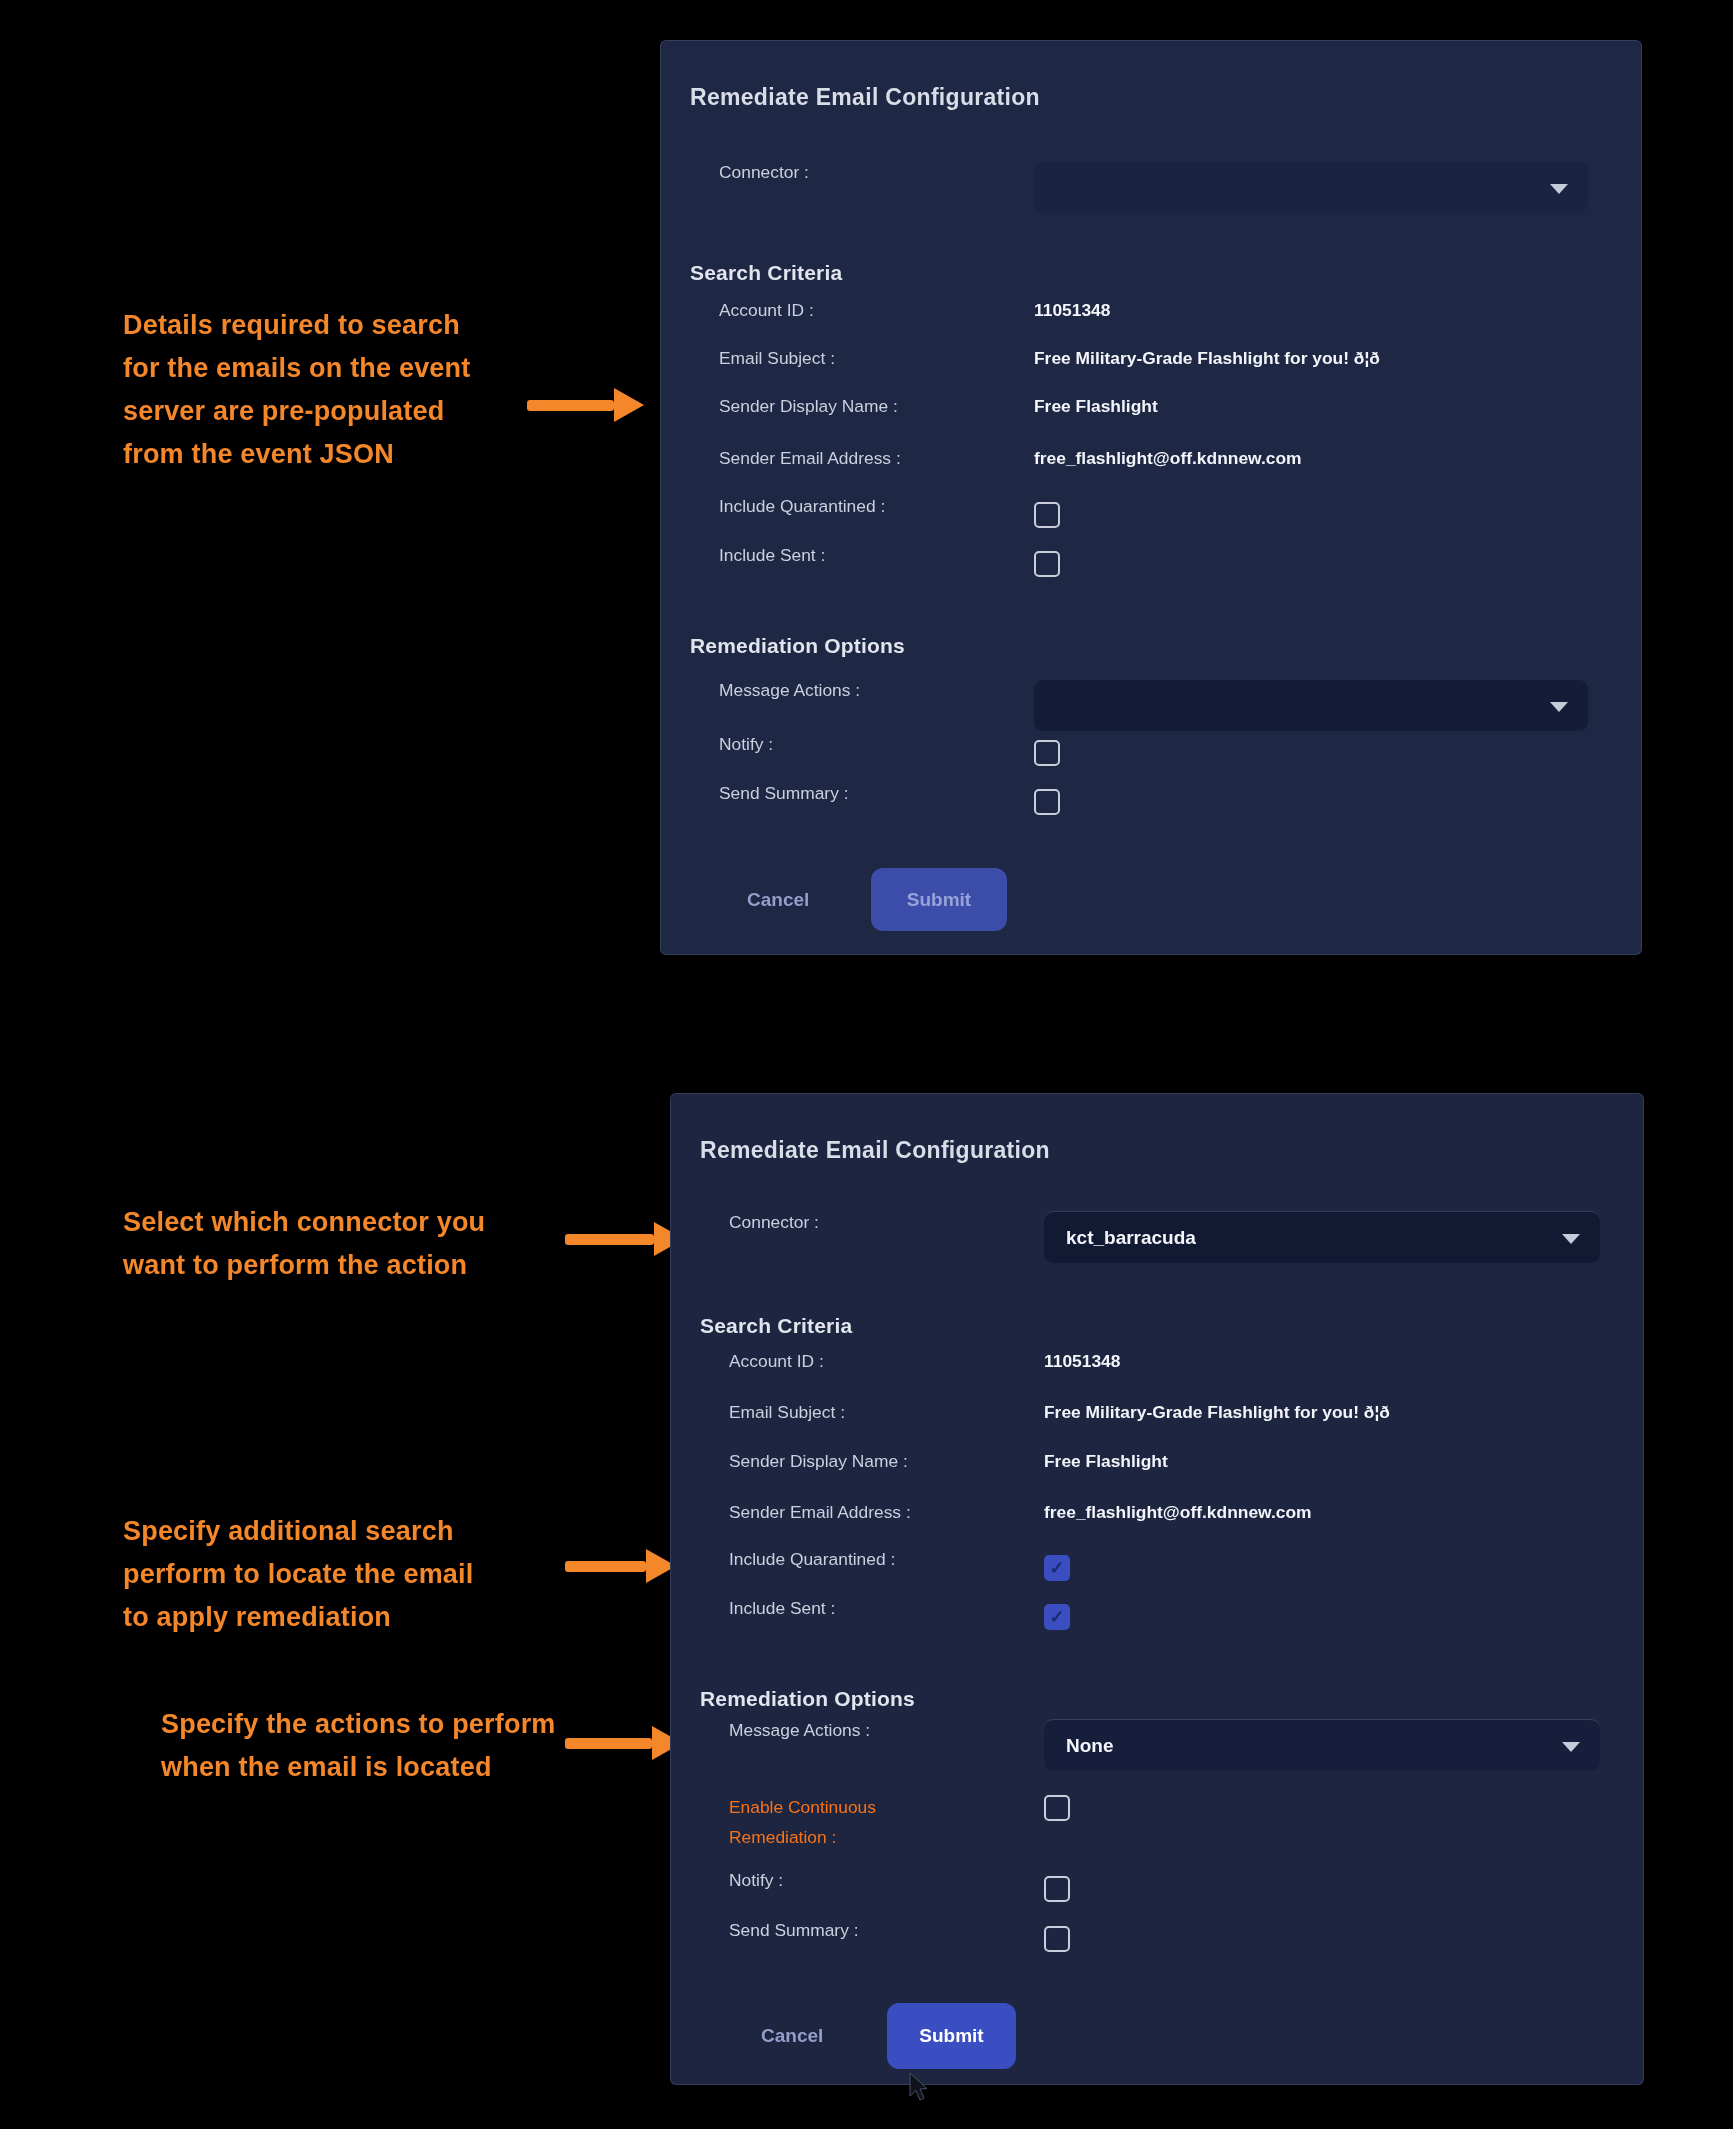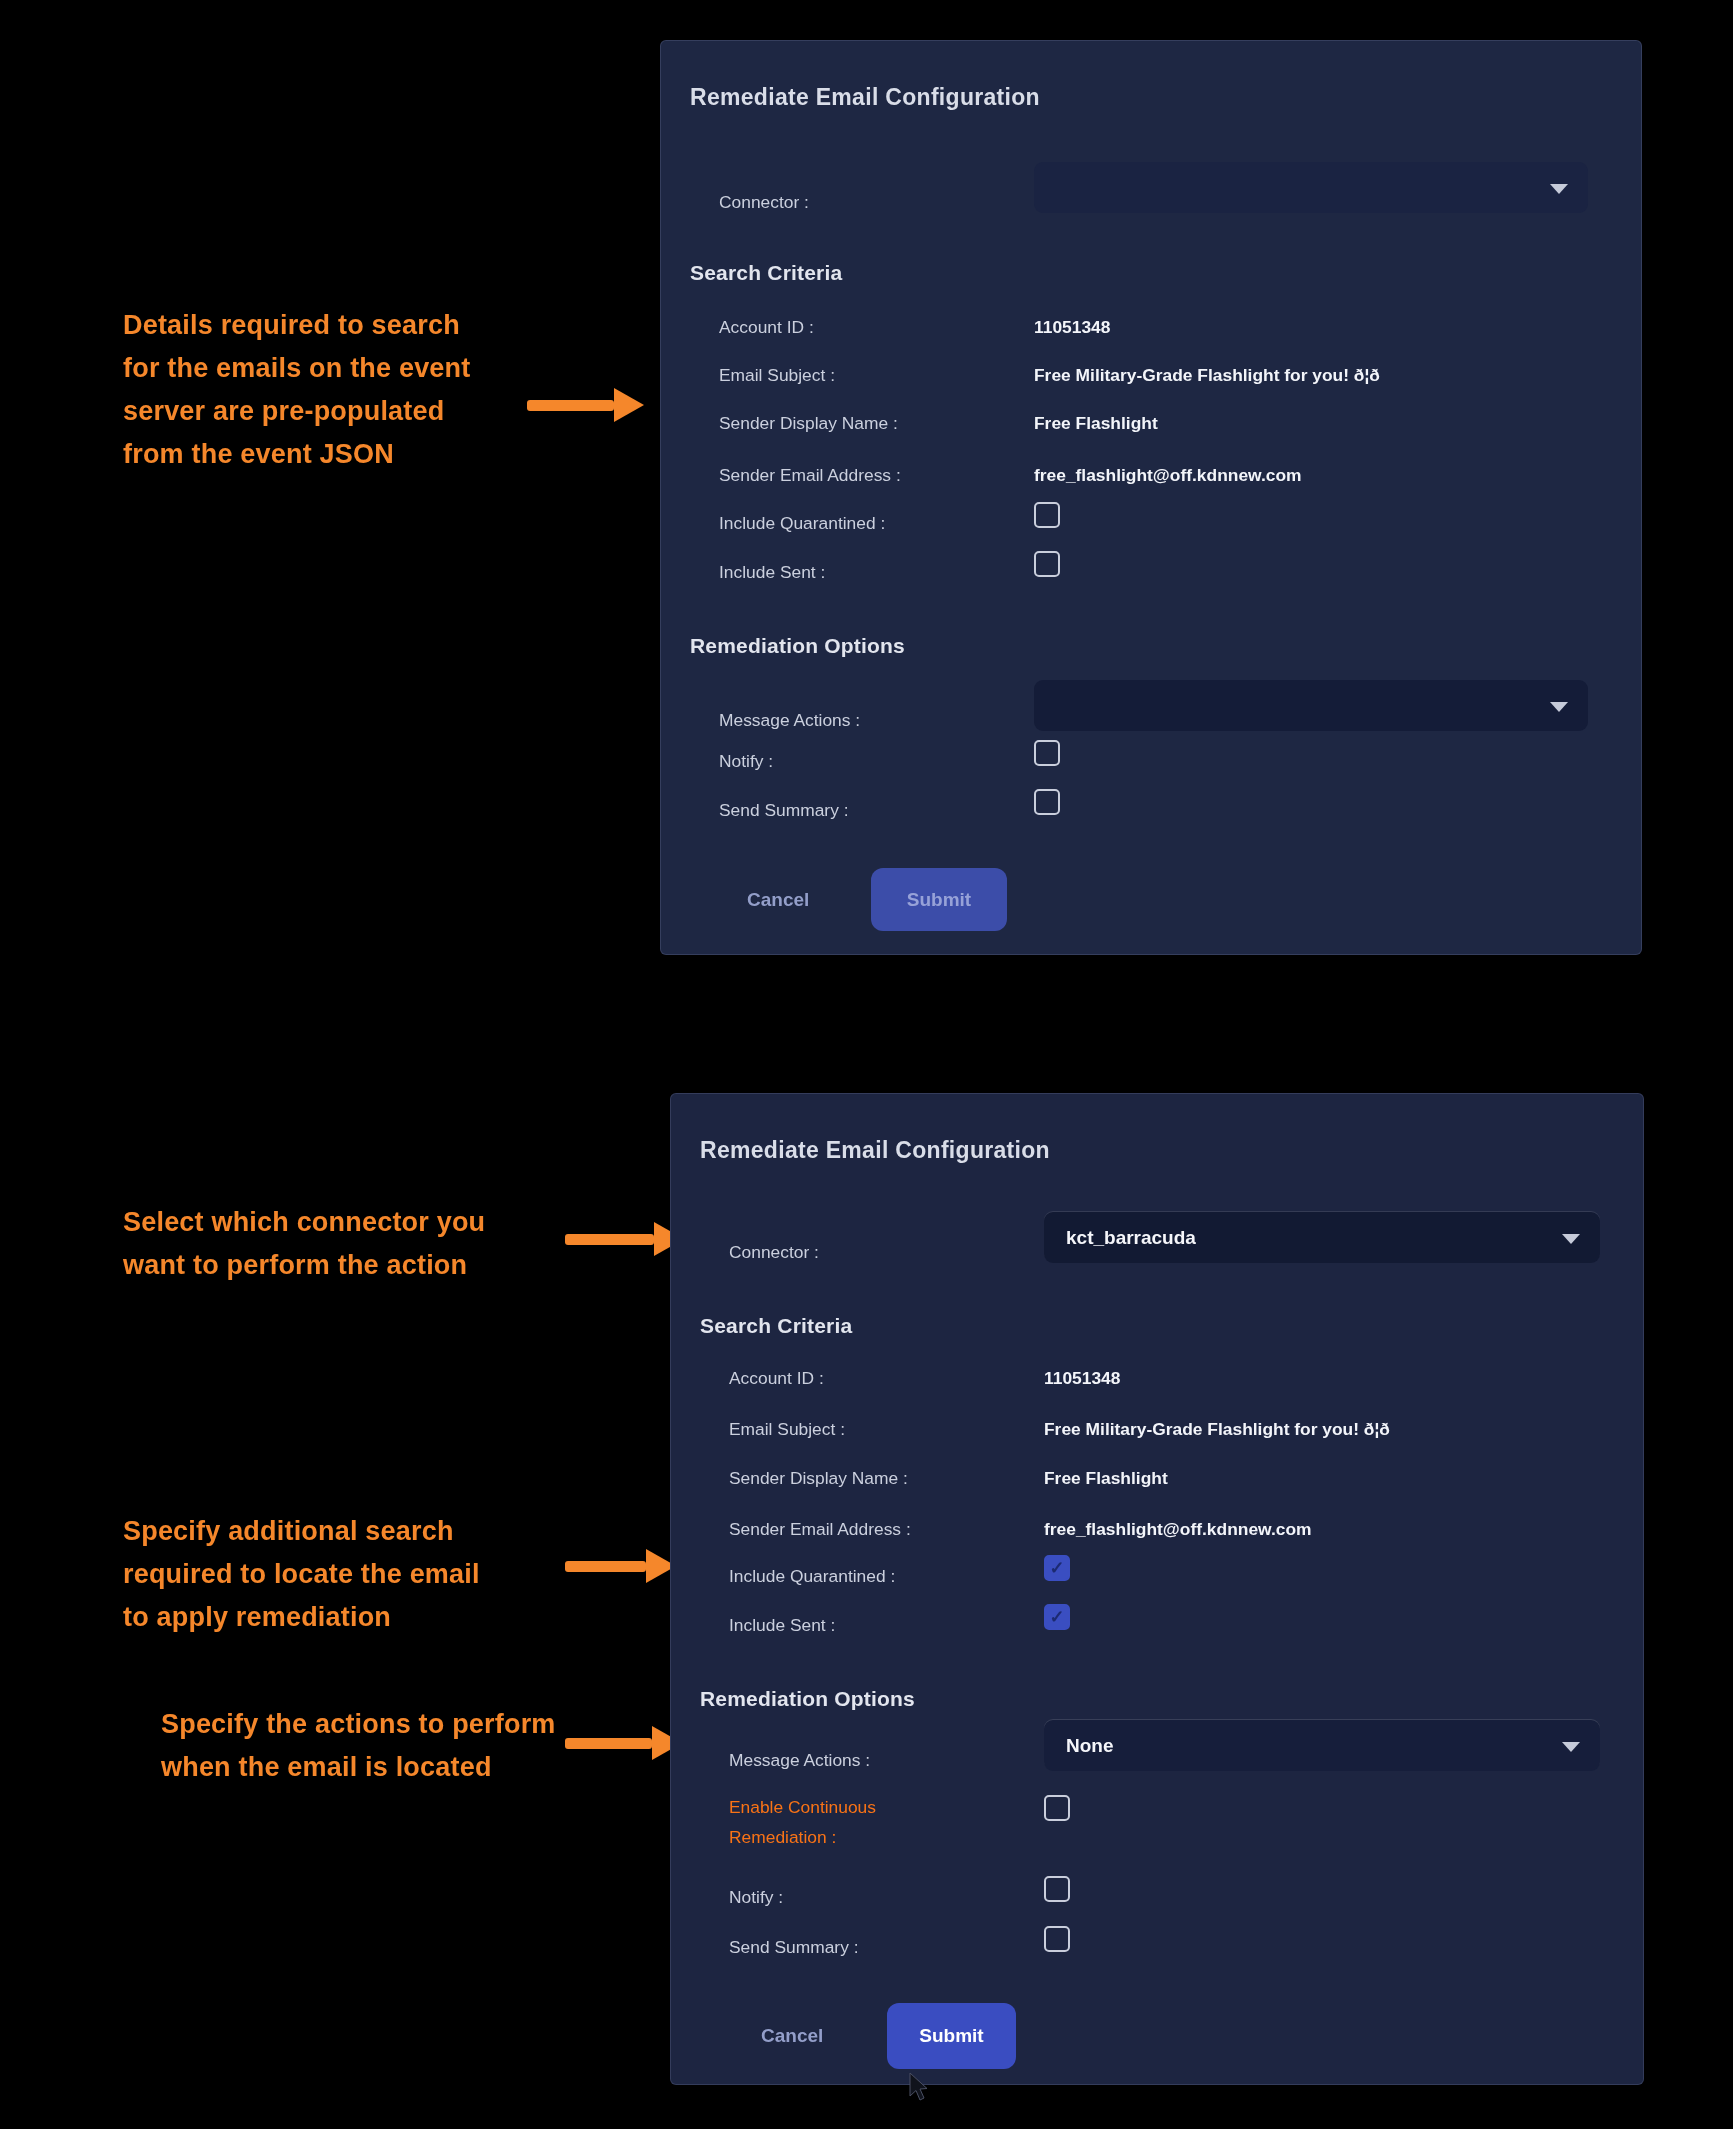--- a/index.html
+++ b/index.html
@@ -26,21 +26,21 @@
     padding-left:25px;
   }
   .dlg.dlg2 { background:#1D2541; }
   .dlg-title {
     position:absolute; left:29px; top:43px; font-size:23px; font-weight:700;
     color:#D9DDE8; letter-spacing:0.3px;
   }
   .heading {
     position:absolute; left:29px; font-size:21px; color:#E2E5EE; letter-spacing:0.2px;
   }
-  .row { position:absolute; left:0; right:0; height:38px; display:flex; align-items:flex-end; }
+  .row { position:absolute; left:0; right:0; height:38px; display:flex; align-items:flex-start; }
   .row.tall { height:51px; }
   .lbl { margin-left:58px; width:299px; font-size:17.4px; color:#CBD0DE; }
   .lbl2 { position:absolute; left:58px; font-size:17.4px; color:#f97316; line-height:30px; }
   .val { position:absolute; left:373px; font-size:17.4px; font-weight:700; color:#F3F5FA; }
 
   .select {
     position:absolute; left:373px; top:0; height:51px; border-radius:9px;
     display:flex; align-items:center; cursor:pointer;
   }
   .select .select-value { padding-left:22px; font-size:19px; font-weight:700; color:#F5F6FA; }
@@ -97,21 +97,21 @@
   <div>Select which connector you</div>
   <div>want to perform the action</div>
 </div>
 <div class="arrow" style="left:565px; top:1222px; width:119px;">
   <div class="shaft"></div>
   <div class="head"></div>
 </div>
 
 <div class="note" style="left:123px; top:1510px;">
   <div>Specify additional search</div>
-  <div>required to locate the email</div>
+  <div>perform to locate the email</div>
   <div>to apply remediation</div>
 </div>
 <div class="arrow" style="left:565px; top:1549px; width:111px;">
   <div class="shaft"></div>
   <div class="head"></div>
 </div>
 
 <div class="note" style="left:123px; top:1703px;margin-left:38px;">
   <div>Specify the actions to perform</div>
   <div>when the email is located</div>

